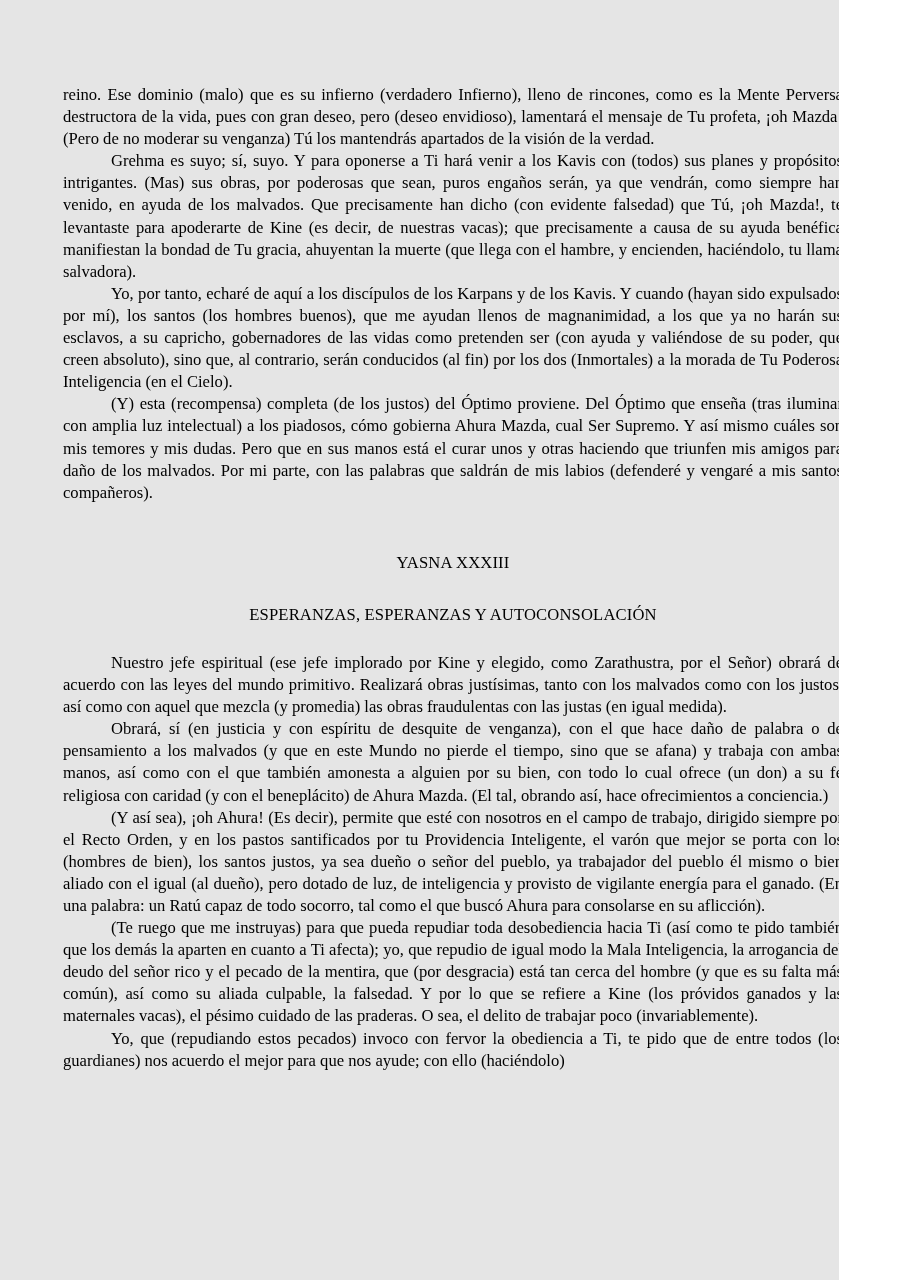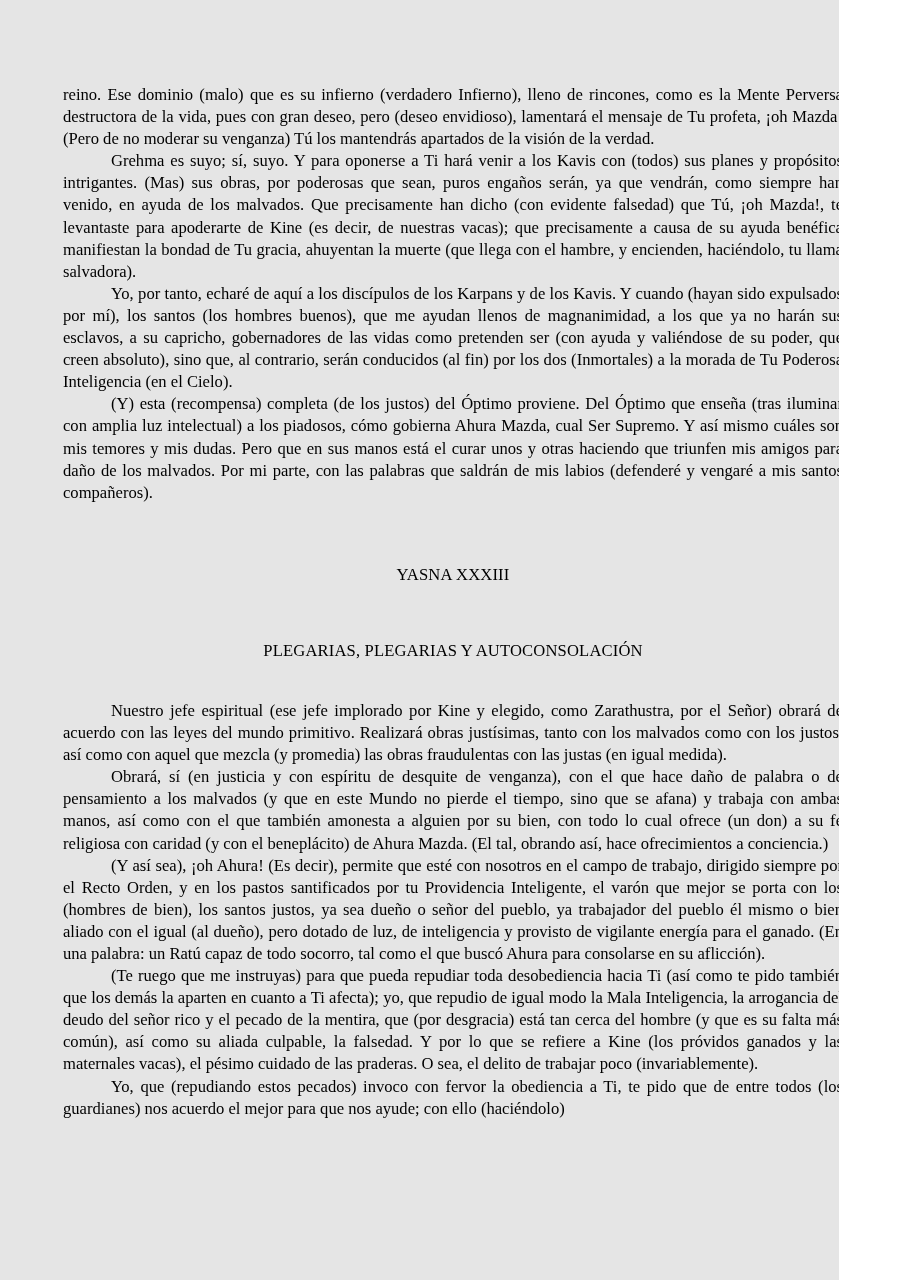--- a/index.html
+++ b/index.html
@@ -43,21 +43,21 @@
     height: 44px;
   }
   .heading-gap-mid {
     height: 22px;
   }
   .heading-gap-bottom {
     height: 22px;
   }
   h2.section-title,
   h3.section-subtitle {
-    margin: 16px;
+    margin: 4px;
     font-size: 16.6px;
     line-height: 22.1px;
     font-weight: normal;
     text-align: center;
     letter-spacing: 0.15px;
   }
 </style>
 </head>
 <body>
 
@@ -71,21 +71,21 @@
     <p class="body-para">Yo, por tanto, echaré de aquí a los discípulos de los Karpans y de los Kavis. Y cuando (hayan sido expulsados por mí), los santos (los hombres buenos), que me ayudan llenos de magnanimidad, a los que ya no harán sus esclavos, a su capricho, gobernadores de las vidas como pretenden ser (con ayuda y valiéndose de su poder, que creen absoluto), sino que, al contrario, serán conducidos (al fin) por los dos (Inmortales) a la morada de Tu Poderosa Inteligencia (en el Cielo).</p>
 
     <p class="body-para">(Y) esta (recompensa) completa (de los justos) del Óptimo proviene. Del Óptimo que enseña (tras iluminar con amplia luz intelectual) a los piadosos, cómo gobierna Ahura Mazda, cual Ser Supremo. Y así mismo cuáles son mis temores y mis dudas. Pero que en sus manos está el curar unos y otras haciendo que triunfen mis amigos para daño de los malvados. Por mi parte, con las palabras que saldrán de mis labios (defenderé y vengaré a mis santos compañeros).</p>
 
     <div class="heading-gap-top"></div>
 
     <h2 class="section-title">YASNA XXXIII</h2>
 
     <div class="heading-gap-mid"></div>
 
-    <h3 class="section-subtitle">PLEGARIAS, PLEGARIAS Y AUTOCONSOLACIÓN</h3>
+    <h3 class="section-subtitle">ESPERANZAS, ESPERANZAS Y AUTOCONSOLACIÓN</h3>
 
     <div class="heading-gap-bottom"></div>
 
     <p class="body-para">Nuestro jefe espiritual (ese jefe implorado por Kine y elegido, como Zarathustra, por el Señor) obrará de acuerdo con las leyes del mundo primitivo. Realizará obras justísimas, tanto con los malvados como con los justos, así como con aquel que mezcla (y promedia) las obras fraudulentas con las justas (en igual medida).</p>
 
     <p class="body-para">Obrará, sí (en justicia y con espíritu de desquite de venganza), con el que hace daño de palabra o de pensamiento a los malvados (y que en este Mundo no pierde el tiempo, sino que se afana) y trabaja con ambas manos, así como con el que también amonesta a alguien por su bien, con todo lo cual ofrece (un don) a su fe religiosa con caridad (y con el beneplácito) de Ahura Mazda. (El tal, obrando así, hace ofrecimientos a conciencia.)</p>
 
     <p class="body-para">(Y así sea), ¡oh Ahura! (Es decir), permite que esté con nosotros en el campo de trabajo, dirigido siempre por el Recto Orden, y en los pastos santificados por tu Providencia Inteligente, el varón que mejor se porta con los (hombres de bien), los santos justos, ya sea dueño o señor del pueblo, ya trabajador del pueblo él mismo o bien aliado con el igual (al dueño), pero dotado de luz, de inteligencia y provisto de vigilante energía para el ganado. (En una palabra: un Ratú capaz de todo socorro, tal como el que buscó Ahura para consolarse en su aflicción).</p>
 
     <p class="body-para">(Te ruego que me instruyas) para que pueda repudiar toda desobediencia hacia Ti (así como te pido también que los demás la aparten en cuanto a Ti afecta); yo, que repudio de igual modo la Mala Inteligencia, la arrogancia del deudo del señor rico y el pecado de la mentira, que (por desgracia) está tan cerca del hombre (y que es su falta más común), así como su aliada culpable, la falsedad. Y por lo que se refiere a Kine (los próvidos ganados y las maternales vacas), el pésimo cuidado de las praderas. O sea, el delito de trabajar poco (invariablemente).</p>

